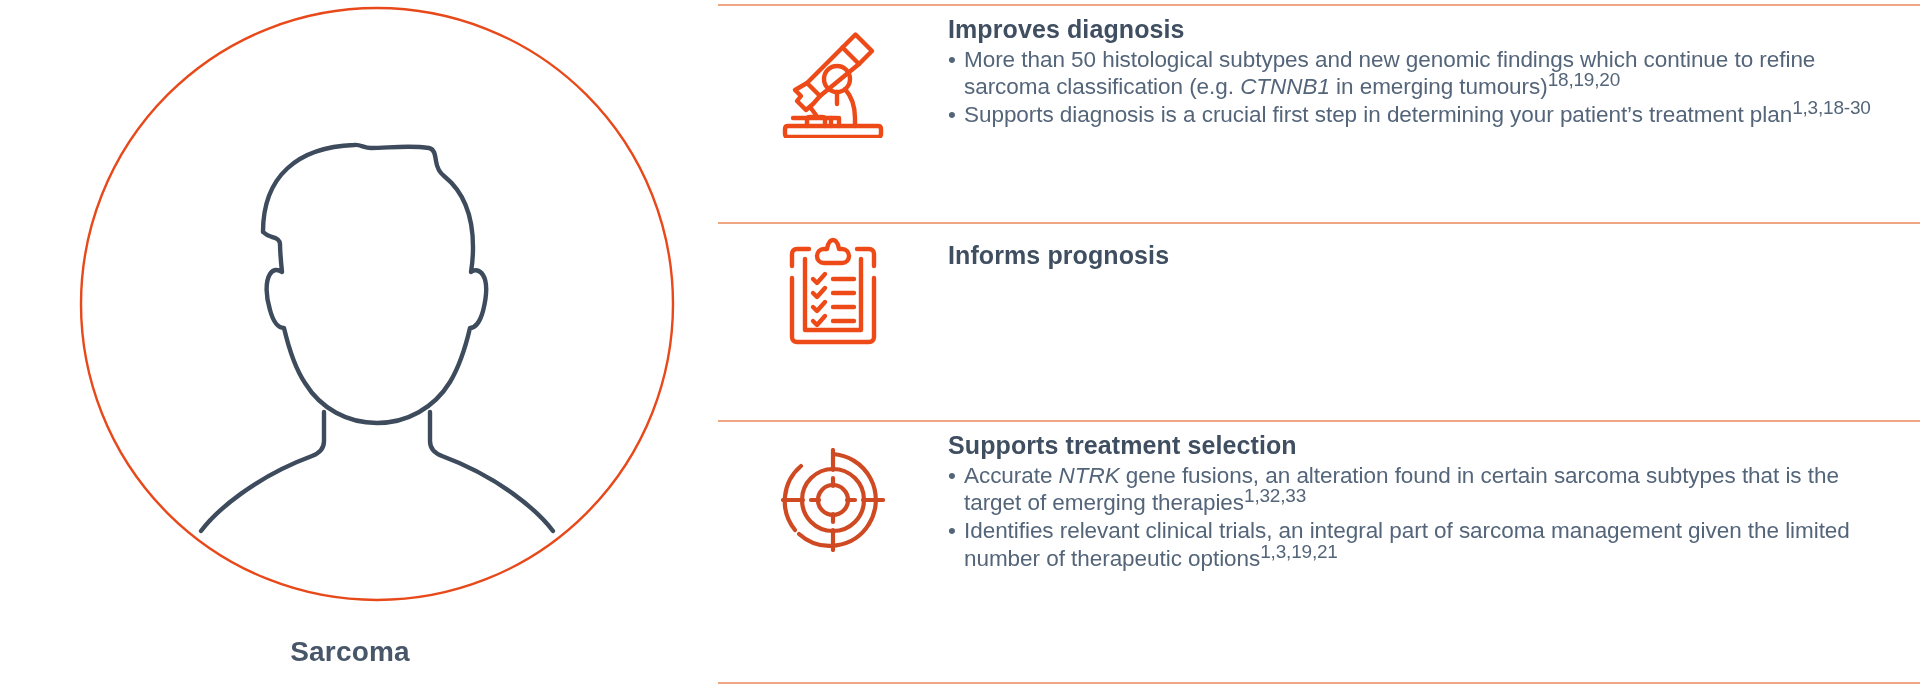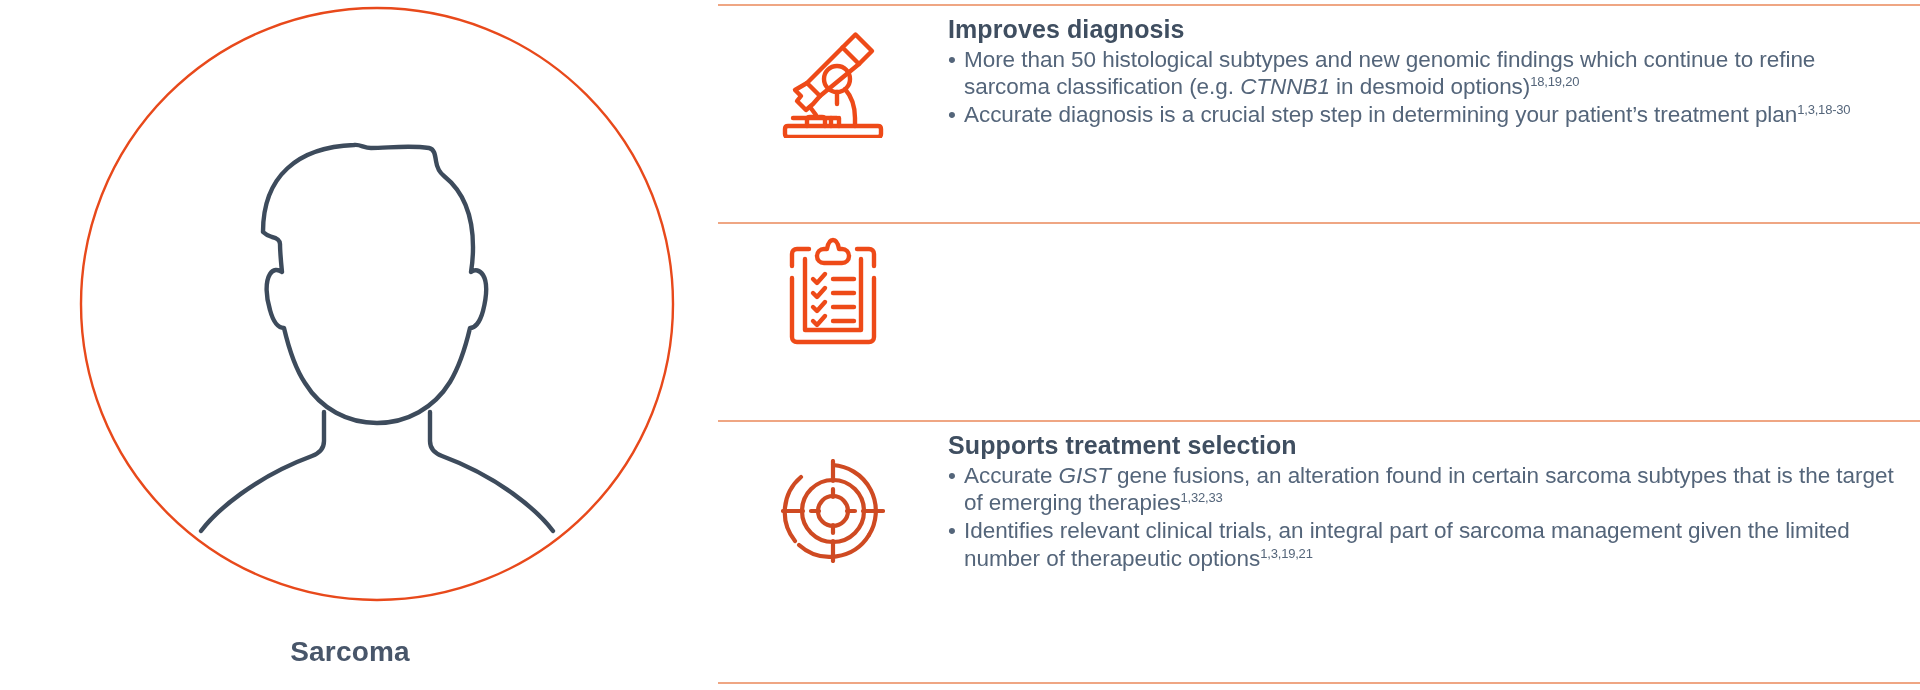--- a/index.html
+++ b/index.html
@@ -67,21 +67,21 @@
 
   .section {
     position: absolute;
     left: 0;
     width: 1202px;
     display: flex;
     align-items: flex-start;
   }
   .sec-1 { top: 14px; }
   .sec-2 { top: 232px; }
-  .sec-3 { top: 430px; align-items: center; }
+  .sec-3 { top: 430px; }
 
   .icon-col {
     flex: 0 0 230px;
     display: flex;
     justify-content: center;
     padding-top: 12px;
   }
   .sec-2 .icon-col { padding-top: 0px; }
   .sec-3 .icon-col { padding-top: 18px; }
   .icon-col svg { display: block; }
@@ -111,21 +111,21 @@
   .bullets li::before {
     content: "\2022";
     position: absolute;
     left: 0;
     top: 0;
     color: #54657a;
     font-size: 22.5px;
   }
   .bullets li i { font-style: italic; }
   .bullets li sup {
-    font-size: 13px;
+    font-size: 19px;
     vertical-align: super;
     line-height: 0;
     letter-spacing: -0.2px;
   }
   
   .sec-2 .text-col { padding-top: 8px; }
 </style>
 </head>
 <body>
 
@@ -199,22 +199,22 @@
           <path d="M28,100 L28,94 C28,92 29,91 31,91 L43,91 C45,91 46,92 46,94 L46,100"></path>
 
           <path d="M9,100 L99,100 C101,100 102,101 102,103 L102,108
                    C102,110 101,111 99,111 L9,111
                    C7,111 6,110 6,108 L6,103 C6,101 7,100 9,100 Z"></path>
         </svg>
       </div>
       <div class="text-col">
         <div class="sec-head">Improves diagnosis</div>
         <ul class="bullets">
-            <li><span>More than 50 histological subtypes and new genomic findings which continue to refine sarcoma classification (e.g. </span><i>CTNNB1</i><span> in desmoid options)</span><sup>18,19,20</sup></li>
-            <li><span>Accurate diagnosis is a crucial step step in determining your patient’s treatment plan</span><sup>1,3,18-30</sup></li>
+            <li><span>More than 50 histological subtypes and new genomic findings which continue to refine sarcoma classification (e.g. </span><i>CTNNB1</i><span> in emerging tumours)</span><sup>18,19,20</sup></li>
+            <li><span>Supports diagnosis is a crucial first step in determining your patient’s treatment plan</span><sup>1,3,18-30</sup></li>
           </ul>
       </div>
     </div>
 
     <div class="section sec-2">
       <div class="icon-col">
         <svg width="100" height="114" viewBox="0 0 100 114" xmlns="http://www.w3.org/2000/svg" fill="none" stroke="#ee4a18" stroke-width="4.4" stroke-linecap="round" stroke-linejoin="round">
 
           <path d="M26,17 L14,17 C11,17 9,19 9,22 L9,34"></path>
           <path d="M9,46 L9,105 C9,108 11,110 14,110 L86,110
@@ -233,20 +233,21 @@
           <path d="M30,75 L34,79 L42,70"></path>
           <path d="M30,89 L34,93 L42,84"></path>
 
           <path d="M50,47 L71,47"></path>
           <path d="M50,61 L71,61"></path>
           <path d="M50,75 L71,75"></path>
           <path d="M50,89 L71,89"></path>
         </svg>
       </div>
       <div class="text-col">
+        <div class="sec-head">Informs prognosis</div>
       </div>
     </div>
 
     <div class="section sec-3">
       <div class="icon-col">
         <svg width="104" height="104" viewBox="0 0 104 104" xmlns="http://www.w3.org/2000/svg" fill="none" stroke="#cf4a22" stroke-width="4.2" stroke-linecap="round" stroke-linejoin="round">
 
           <path d="M52,6 A46,46 0 0 1 88,76"></path>
           <path d="M88,76 A46,46 0 0 1 18,86"></path>
           <path d="M14,82 A46,46 0 0 1 20,18"></path>
@@ -258,20 +259,20 @@
           <path d="M52,2 L52,22"></path>
           <path d="M52,82 L52,102"></path>
           <path d="M2,52 L22,52"></path>
           <path d="M82,52 L102,52"></path>
           <path d="M52,38 L52,30 M52,74 L52,66 M30,52 L38,52 M66,52 L74,52"></path>
         </svg>
       </div>
       <div class="text-col">
         <div class="sec-head">Supports treatment selection</div>
         <ul class="bullets">
-            <li><span>Accurate </span><i>GIST</i><span> gene fusions, an alteration found in certain sarcoma subtypes that is the target of emerging therapies</span><sup>1,32,33</sup></li>
+            <li><span>Accurate </span><i>NTRK</i><span> gene fusions, an alteration found in certain sarcoma subtypes that is the target of emerging therapies</span><sup>1,32,33</sup></li>
             <li><span>Identifies relevant clinical trials, an integral part of sarcoma management given the limited number of therapeutic options</span><sup>1,3,19,21</sup></li>
           </ul>
       </div>
     </div>
 
   </div>
 </div>
 
 </body></html>

